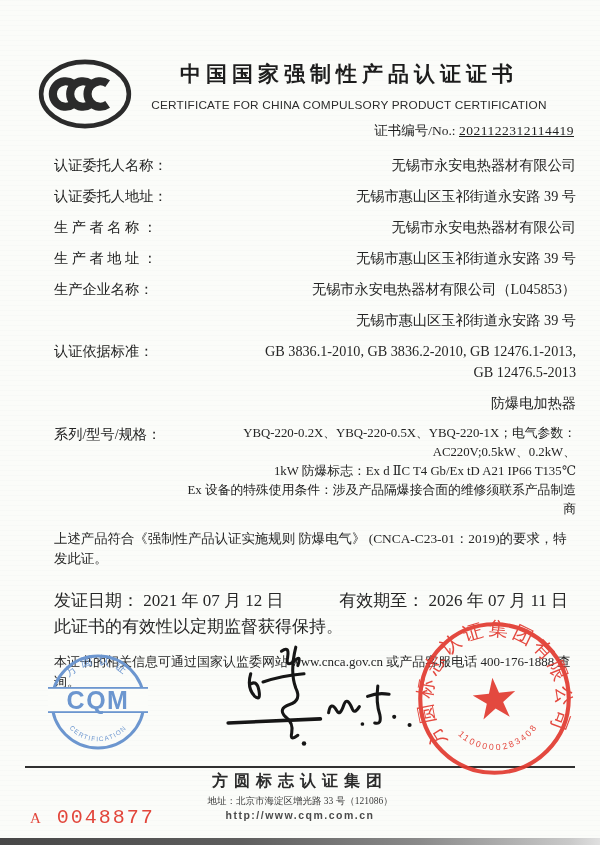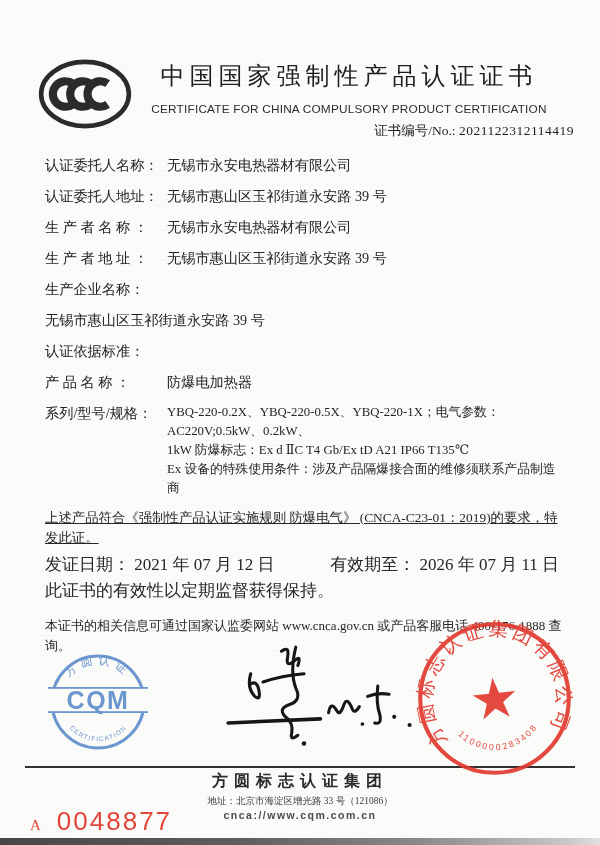--- a/index.html
+++ b/index.html
@@ -5,46 +5,46 @@
   html,body{margin:0;padding:0;}
   .page{
     position:relative;width:600px;height:845px;overflow:hidden;
     background:#fbfcf9;
     background-image:repeating-linear-gradient(to bottom, rgba(180,195,205,0.05) 0 1px, transparent 1px 5px);
     font-family:"Liberation Serif","DejaVu Serif",serif;color:#262626;
   }
   
   .ccc-badge{position:absolute;left:34px;top:52px;width:102px;height:84px;}
   .header-text{position:absolute;left:118px;top:60px;width:462px;text-align:center;}
-  .title-cn{font-size:24px;letter-spacing:5px;font-weight:400;color:#1d1d1d;}
+  .title-cn{font-size:21px;letter-spacing:5px;font-weight:700;color:#1d1d1d;}
   .title-en{font-size:11.8px;margin-top:10px;font-family:"Liberation Sans","DejaVu Sans",sans-serif;color:#2c2c2c;letter-spacing:0.2px;}
   .cert-no{position:absolute;right:26px;top:122px;font-size:13.5px;color:#1f1f1f;}
-  .cert-no .num{letter-spacing:0.5px;}
+  .cert-no .num{letter-spacing:0.5px;text-decoration:underline;}
   
-  .fields{position:absolute;left:45px;top:155px;width:522px;}
+  .fields{position:absolute;left:54px;top:155px;width:522px;}
   .f-row{display:flex;margin-bottom:10px;font-size:14.2px;line-height:21px;}
   .f-label{flex:0 0 122px;color:#222;}
-  .f-value{flex:1;white-space:pre-line;color:#242424;}
+  .f-value{flex:1;white-space:pre-line;color:#242424;text-align:right;}
   .f-row.series .f-value{font-size:12.8px;line-height:19px;}
-  .statement{font-size:13.4px;line-height:20px;margin-bottom:6px;text-decoration:underline;}
+  .statement{font-size:13.4px;line-height:20px;margin-bottom:21px;}
   .dates{display:flex;justify-content:space-between;font-size:17px;line-height:21px;padding-right:8px;margin-bottom:5px;}
   .validity{font-size:17px;line-height:21px;}
   .info-note{font-size:13px;line-height:20px;margin-top:15px;}
   
   .cqm-logo{position:absolute;left:48px;top:652px;width:100px;height:100px;}
   .signature{position:absolute;left:222px;top:636px;width:205px;height:135px;}
   .stamp{position:absolute;left:412px;top:616px;width:165px;height:165px;opacity:0.92;}
   .rule{position:absolute;left:25px;top:766px;width:550px;height:2px;background:#303030;}
   .footer{position:absolute;left:0;top:771px;width:600px;text-align:center;}
   .footer-org{font-size:16px;font-weight:bold;letter-spacing:6px;color:#2b2b2b;}
   .footer-addr{font-size:9.5px;margin-top:3px;color:#3a3a3a;}
   .footer-url{font-size:10.5px;font-weight:bold;letter-spacing:1.5px;color:#4a4a4a;font-family:"Liberation Sans","DejaVu Sans",sans-serif;margin-top:1px;}
   .serial{position:absolute;left:30px;top:806px;color:#e2463b;}
   .serial .pfx{font-size:15px;margin-right:12px;}
-  .serial .num{font-size:26px;letter-spacing:2px;font-family:Liberation Sans, sans-serif;}
+  .serial .num{font-size:20px;letter-spacing:2px;font-family:Liberation Mono, monospace;}
   .scan-edge{position:absolute;left:0;bottom:0;width:100%;height:7px;
     background:linear-gradient(to right,#474747,#5e5e5e 40%,#8a8a8a 70%,#c9c9c9 95%,#e0e0e0);}
 </style>
 </head>
 <body>
 
 <div class="page">
 
   <svg class="ccc-badge" viewBox="0 0 100 82">
     <ellipse cx="50" cy="41" rx="43" ry="31.5" fill="none" stroke="#2b2b2b" stroke-width="4.5"></ellipse>
@@ -75,29 +75,31 @@
     <div class="f-row">
       <span class="f-label">生 产 者 名 称 ：</span>
       <span class="f-value">无锡市永安电热器材有限公司</span>
     </div>
     <div class="f-row">
       <span class="f-label">生 产 者 地 址 ：</span>
       <span class="f-value">无锡市惠山区玉祁街道永安路 39 号</span>
     </div>
     <div class="f-row">
       <span class="f-label">生产企业名称：</span>
+      <span class="f-value">无锡市永安电热器材有限公司（L045853）</span>
     </div>
     <div class="f-row">
       <span class="f-value">无锡市惠山区玉祁街道永安路 39 号</span>
     </div>
     <div class="f-row">
       <span class="f-label">认证依据标准：</span>
+      <span class="f-value">GB 3836.1-2010, GB 3836.2-2010, GB 12476.1-2013,
+GB 12476.5-2013</span>
     </div>
     <div class="f-row">
-      <span class="f-label">产 品 名 称 ：</span>
       <span class="f-value">防爆电加热器</span>
     </div>
     <div class="f-row series">
       <span class="f-label">系列/型号/规格：</span>
       <span class="f-value">YBQ-220-0.2X、YBQ-220-0.5X、YBQ-220-1X；电气参数：AC220V;0.5kW、0.2kW、
 1kW 防爆标志：Ex d ⅡC T4 Gb/Ex tD A21 IP66 T135℃
 Ex 设备的特殊使用条件：涉及产品隔爆接合面的维修须联系产品制造商</span>
     </div>
 
     <div class="statement">上述产品符合《强制性产品认证实施规则 防爆电气》 (CNCA-C23-01：2019)的要求，特发此证。</div>
@@ -165,21 +167,21 @@
       <path id="sealDig" d="M36.7 105 A50 50 0 0 0 123.3 105" fill="none"></path>
       <text font-size="8.5" letter-spacing="2.2" font-family="Liberation Sans, DejaVu Sans, sans-serif">
         <textPath href="#sealDig" startOffset="50%" text-anchor="middle">1100000283408</textPath>
       </text>
     </g>
   </svg>
 
   <div class="footer">
     <div class="footer-org">方圆标志认证集团</div>
     <div class="footer-addr">地址：北京市海淀区增光路 33 号（121086）</div>
-    <div class="footer-url">cnca://www.cqm.com.cn</div>
+    <div class="footer-url">http://www.cqm.com.cn</div>
   </div>
 
   <div class="serial">
     <span class="pfx">A</span>
     <span class="num">0048877</span>
   </div>
 
   <div class="scan-edge"></div>
 </div>
 

